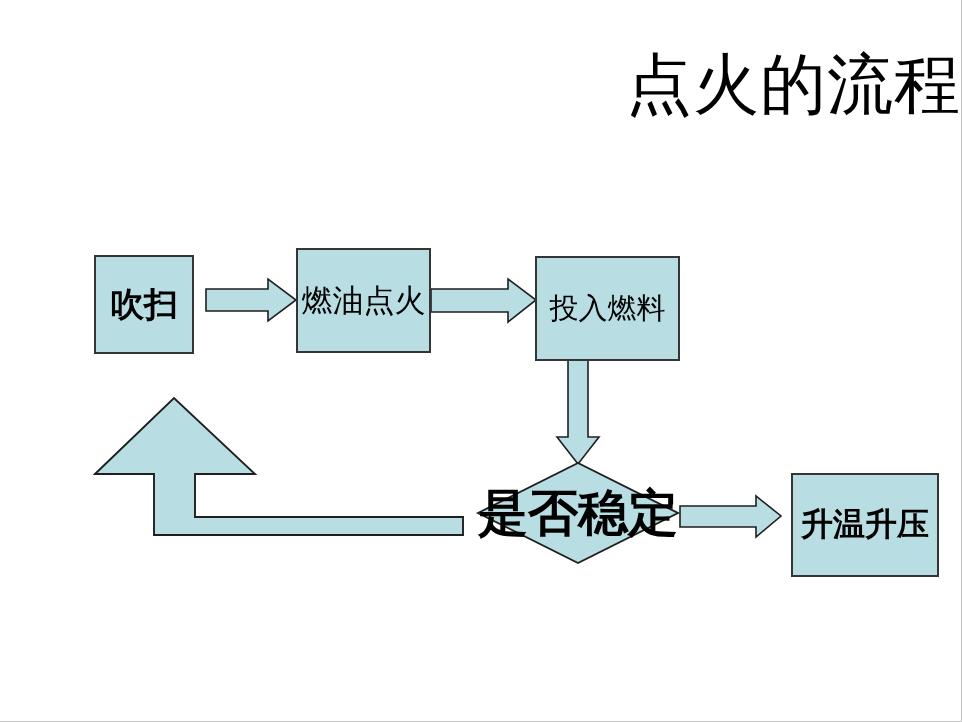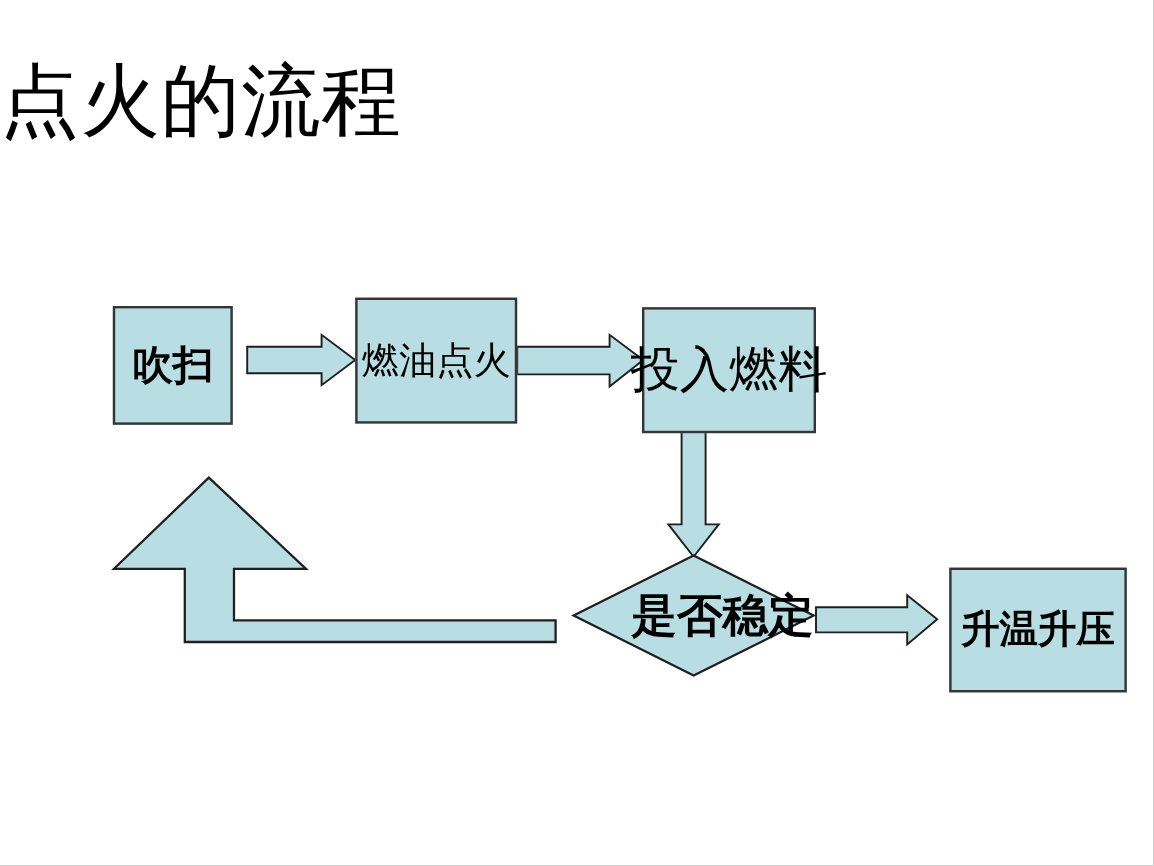--- a/index.html
+++ b/index.html
@@ -7,21 +7,21 @@
     position:relative;
     width:961px; height:721px;
     background:var(--background,#ffffff);
     border-right:1px solid var(--slide-edge,#c4c4c4);
     border-bottom:1px solid var(--slide-edge,#c4c4c4);
     font-family:"DejaVu Serif","Liberation Serif",serif;
     overflow:hidden;
   }
   .slide-title {
     position:absolute; left:0; top:44px; width:100%;
-    text-align:left;
+    text-align:right;
     font-size:66px; line-height:1.25;
     color:var(--text-color,#000);
     letter-spacing:1px;
     white-space:nowrap;
   }
   .shape-layer { position:absolute; left:0; top:0; width:961px; height:721px; }
   .shape-layer polygon {
     fill:var(--shape-fill,#b8dde2);
     stroke:var(--arrow-stroke,#1f1f1f);
     stroke-width:1.6;
@@ -30,26 +30,26 @@
   .node {
     position:absolute; box-sizing:border-box;
     display:flex; align-items:center; justify-content:center;
     background:var(--shape-fill,#b8dde2);
     border:2px solid var(--box-border,#353535);
     color:var(--text-color,#000);
     white-space:nowrap;
   }
   #node-purge     { left:94px;  top:255px; width:100px; height:99px;  font-size:34px; font-weight:bold; }
   #node-oil      { left:296px; top:248px; width:135px; height:105px; font-size:31px; }
-  #node-fuel     { left:535px; top:256px; width:145px; height:105px; font-size:41px; }
+  #node-fuel     { left:535px; top:256px; width:145px; height:105px; font-size:29px; }
   #node-heatup   { left:791px; top:473px; width:148px; height:104px; font-size:32px; font-weight:bold; }
   .diamond-label {
     position:absolute; left:478px; top:492px; width:200px; height:42px;
-    display:flex; align-items:center; justify-content:flex-end;
-    font-size:38px; font-weight:bold;
+    display:flex; align-items:center; justify-content:flex-start;
+    font-size:50px; font-weight:bold;
     color:var(--text-color,#000);
     white-space:nowrap;
   }
 </style>
 </head>
 <body>
 
 <div class="slide">
 
   <div class="slide-title">点火的流程</div>

